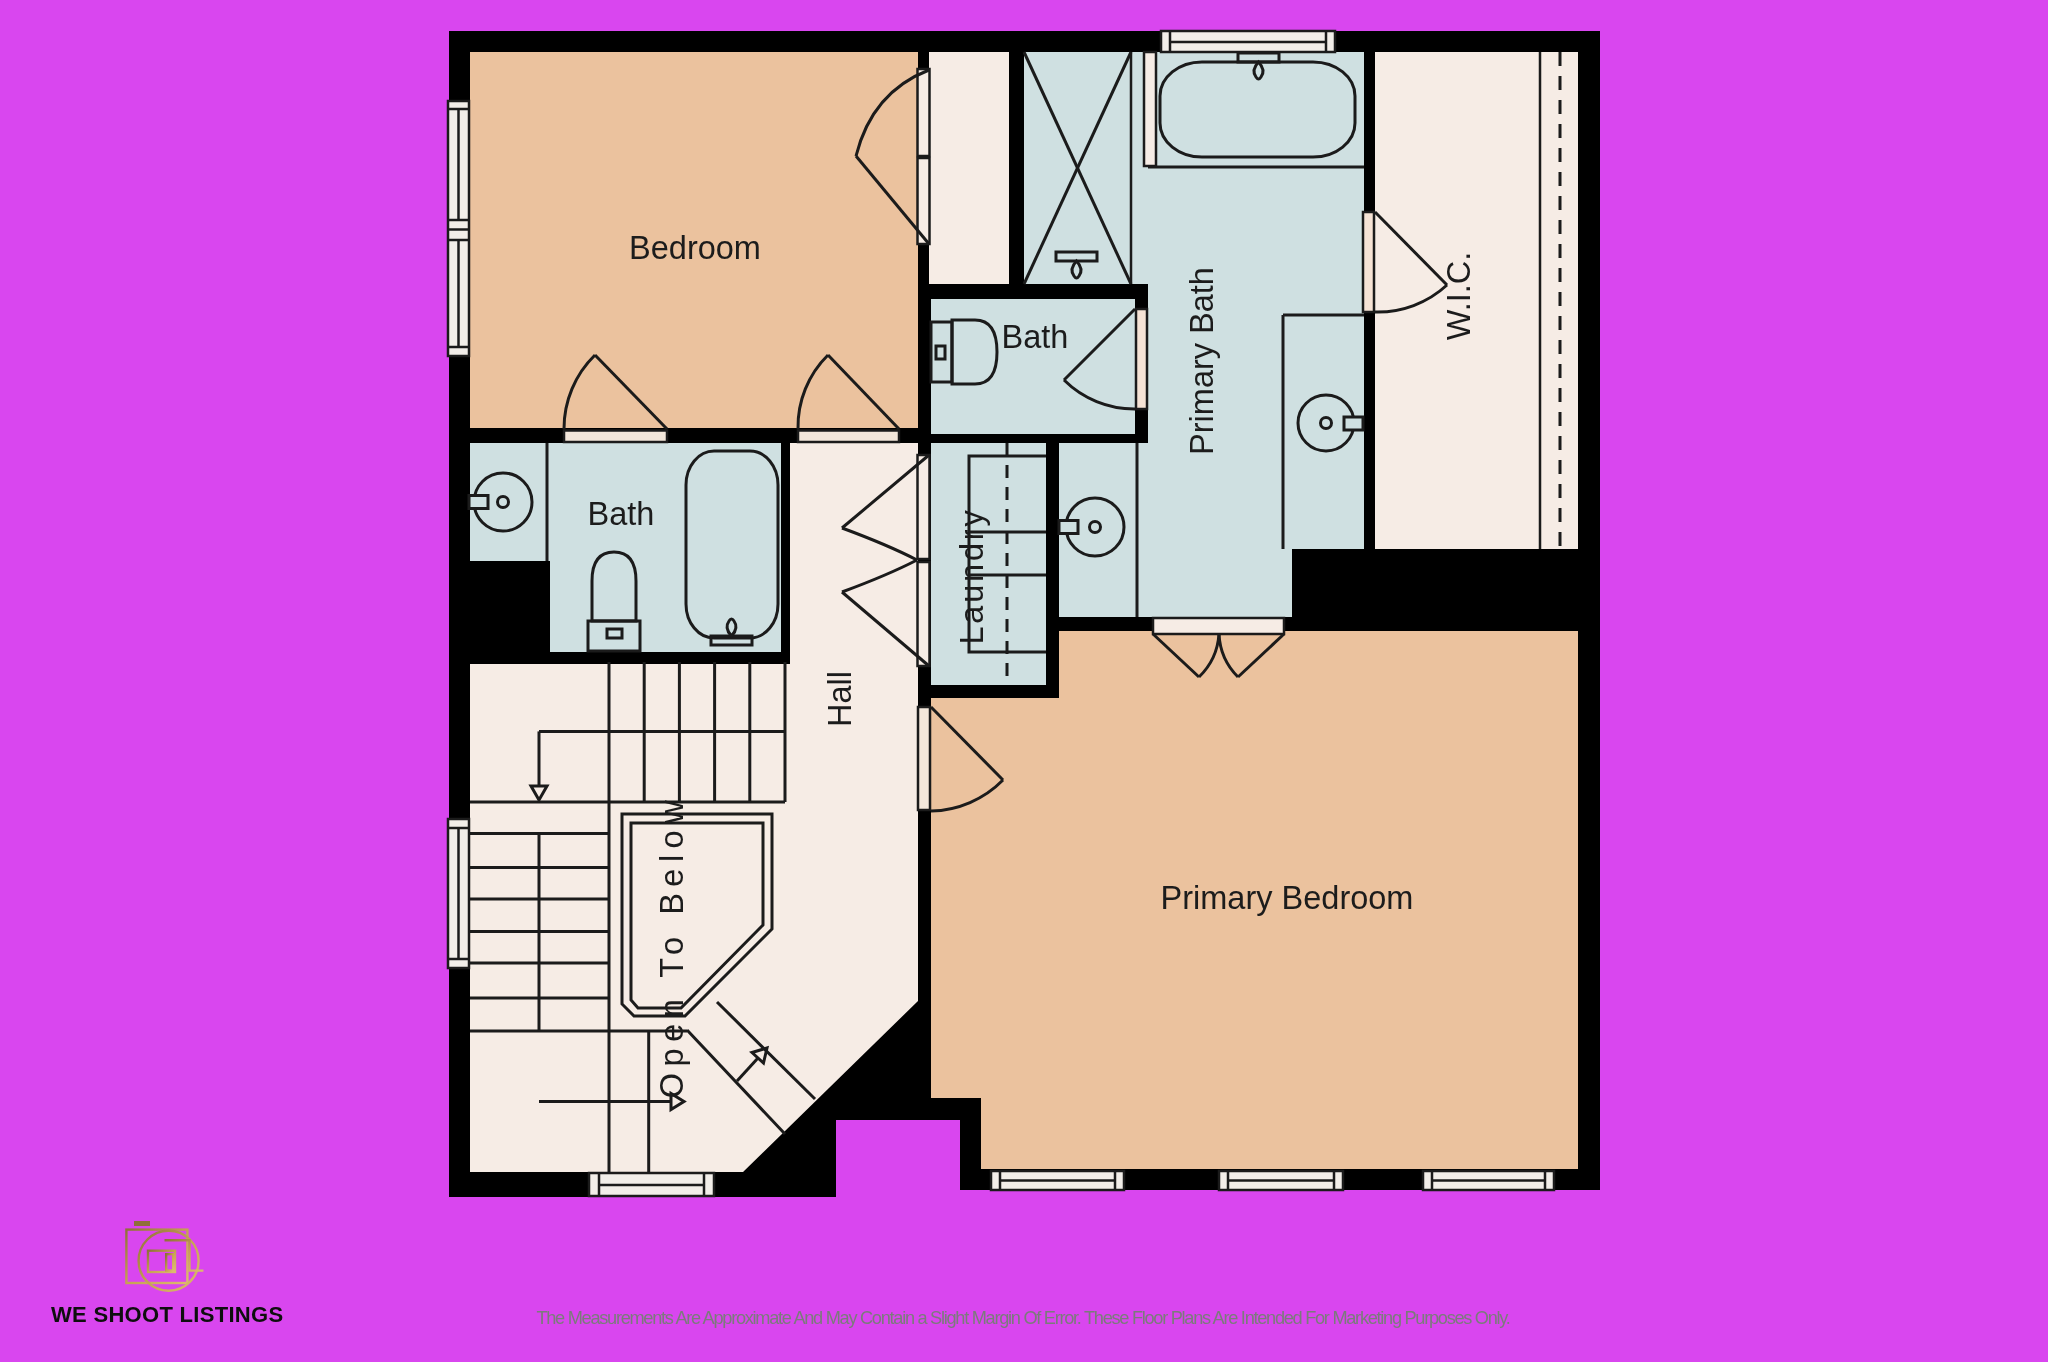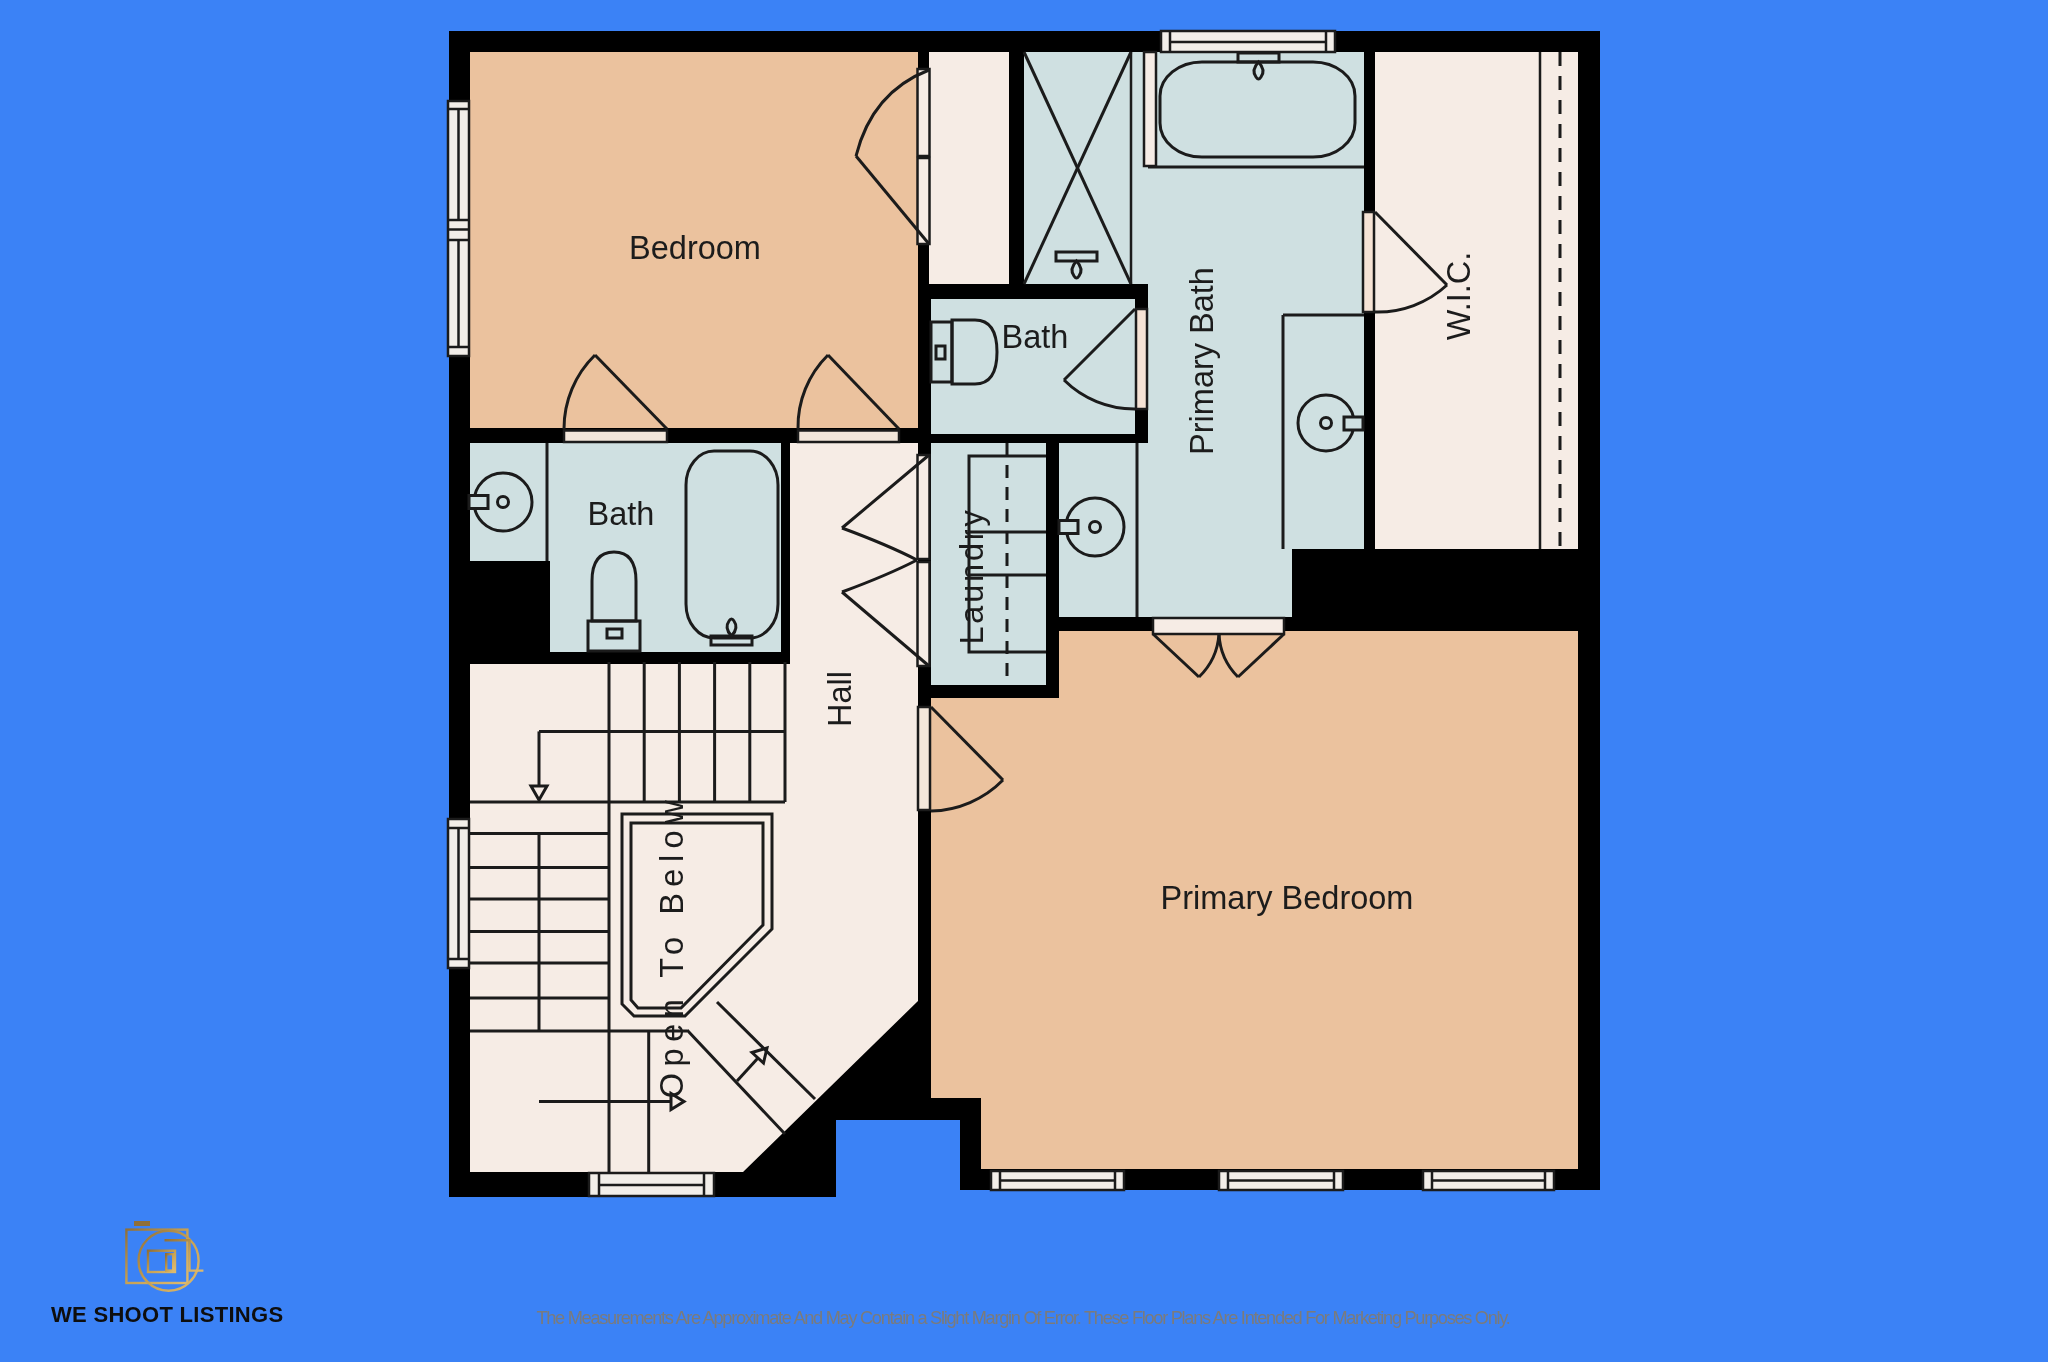--- a/index.html
+++ b/index.html
@@ -1,16 +1,16 @@
 <!DOCTYPE html>
 <html><head>
 <meta charset="utf-8">
 <style>
   html,body{margin:0;padding:0;background:#ffffff;}
-  #page{width:2048px;height:1362px;position:relative;background:#3b82f6;overflow:hidden;
+  #page{width:2048px;height:1362px;position:relative;background:#d946ef;overflow:hidden;
         font-family:"Liberation Sans", sans-serif;}
   svg{display:block;}
 </style>
 </head>
 <body>
 <div id="page">
 <svg width="2048" height="1362" viewBox="0 0 2048 1362">
 
   <path d="M449,31 L1600,31 L1600,1190 L960,1190 L960,1120 L836,1120 L836,1197 L449,1197 Z" fill="#000000"></path>
 

